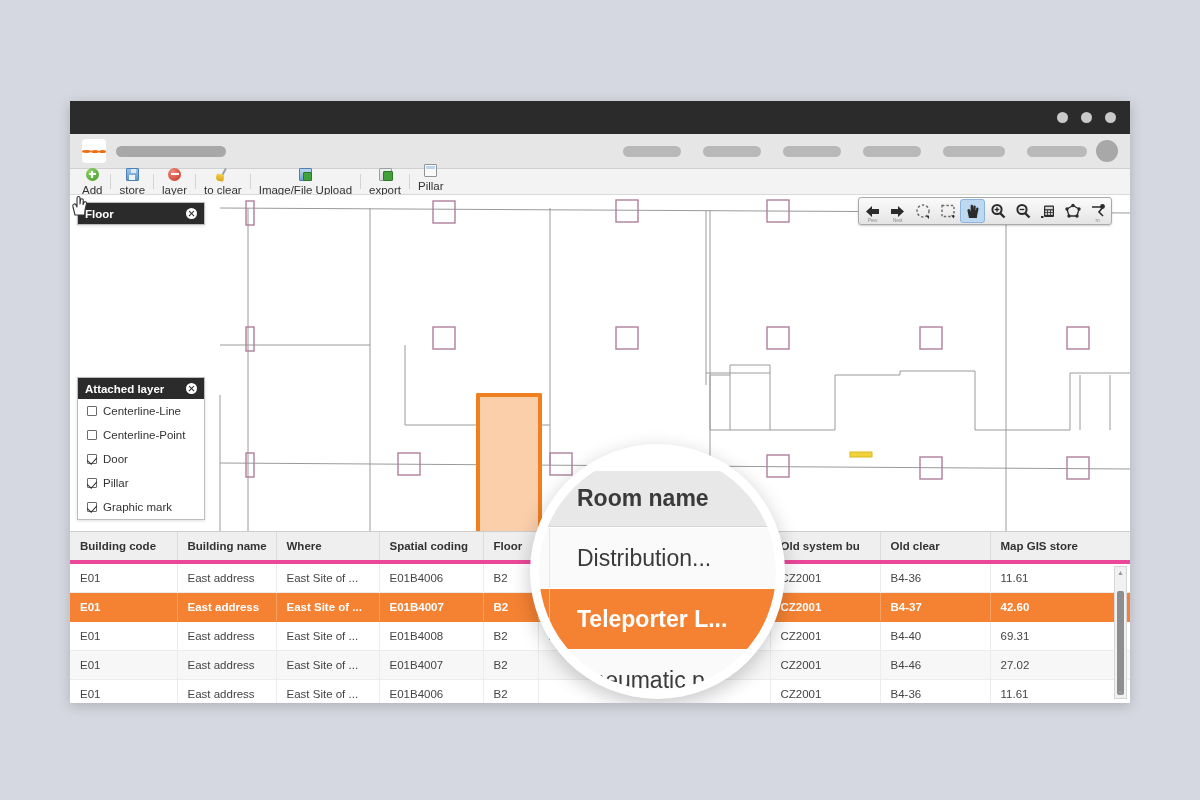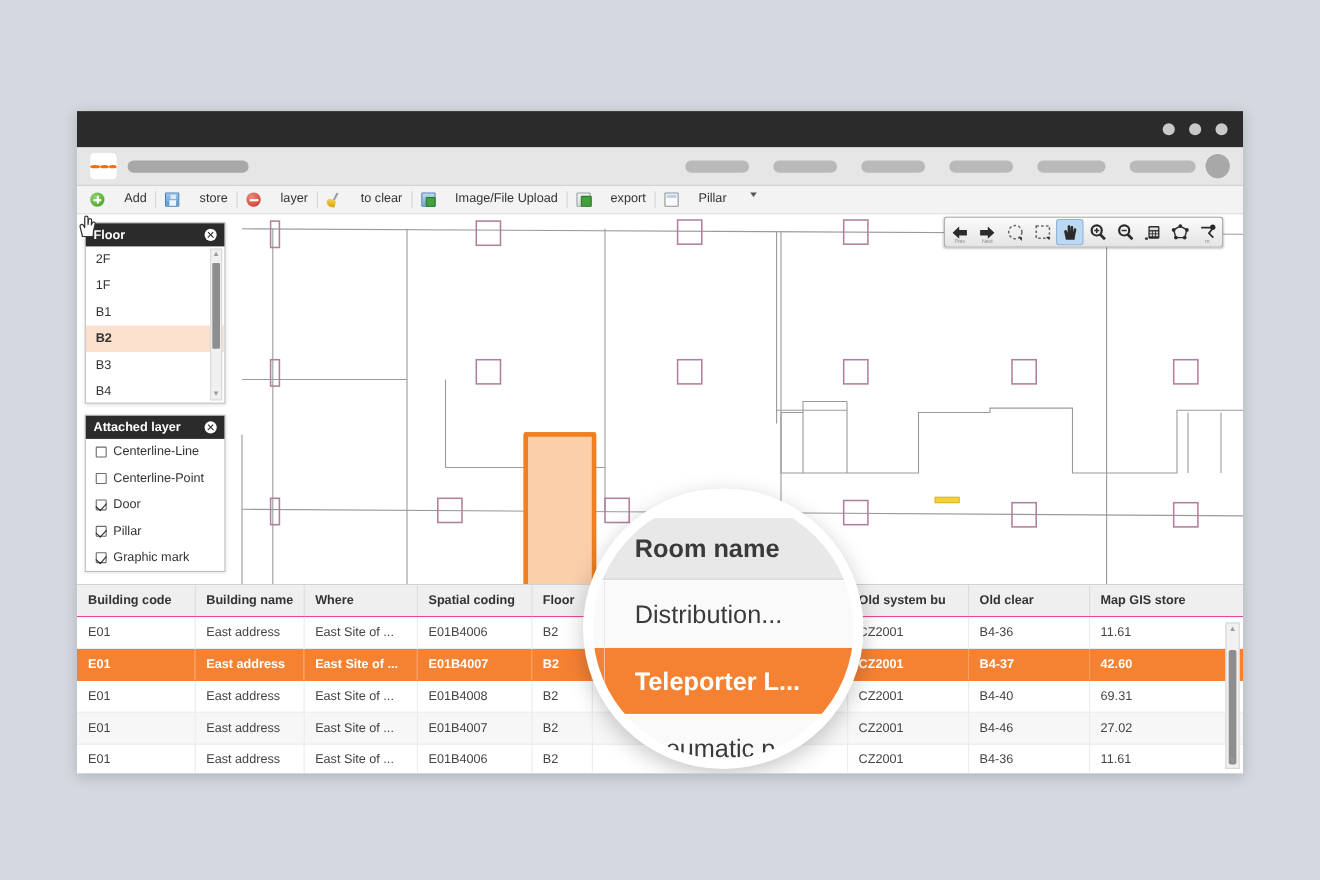--- a/index.html
+++ b/index.html
@@ -31,21 +31,21 @@
   .fav .layer.s2{ width:11px; } .fav .layer.s3{ width:9px; }
   .pill { height:11px; background:#a8a8a8; border-radius:6px; flex:none; }
   .pill.lt { background:#b9b9b9; }
   .spacer { flex:1 1 auto; }
   .avatar-c { width:22px; height:22px; border-radius:50%; background:#a8a8a8; flex:none; margin-left:9px;}
   
   .apptoolbar {
     height:26px; background:#f3f3f3; border-bottom:1px solid #d9d9d9;
     display:flex; align-items:center; padding:0 6px; font-size:11.5px; color:#333;
   }
-  .tb-item { display:flex; align-items:flex-start; gap:18px; padding:2px 6px; cursor:default; white-space:nowrap;}
+  .tb-item { display:flex; align-items:center; gap:3px; padding:2px 6px; cursor:default; white-space:nowrap;flex-direction:column;}
   .tb-sep { width:1px; height:15px; background:#d4d4d4; margin:0 2px; }
   .ic { width:13px; height:13px; flex:none; display:inline-block; position:relative; }
   .ic-add { border-radius:50%; background:radial-gradient(circle at 35% 30%, #8fd36a, #3e9b23); }
   .ic-add:after{ content:""; position:absolute; left:3px; top:5.5px; width:7px; height:2px; background:#fff;}
   .ic-add:before{ content:""; position:absolute; left:5.5px; top:3px; width:2px; height:7px; background:#fff;}
   .ic-save { background:linear-gradient(#9dc3e8,#5a9ad4); border:1px solid #4a80b5; border-radius:1px;}
   .ic-save:after{ content:""; position:absolute; left:2.5px; top:6px; right:2.5px; bottom:0; background:#eef4fa;}
   .ic-save:before{ content:""; position:absolute; left:4px; top:0.5px; width:5px; height:4px; background:#dfe9f3;}
   .ic-del { border-radius:50%; background:radial-gradient(circle at 35% 30%, #ee8b7e, #c7301d); }
   .ic-del:after{ content:""; position:absolute; left:2.5px; top:5.5px; width:8px; height:2px; background:#fff;}
@@ -96,21 +96,21 @@
   }
   .mt-btn { width:25px; height:24px; border-radius:3px; display:flex; align-items:center; justify-content:center; position:relative;}
   .mt-btn.active { background:#bdd9f2; border:1px solid #8cb4dc;}
   .mt-btn svg { display:block; }
   .mt-lbl { position:absolute; bottom:0px; left:0; right:0; text-align:center; font-size:5px; color:#8d8d8d; letter-spacing:-.2px;}
   
   #table-wrap { position:absolute; left:0; top:430px; right:0; bottom:0; background:#fff; border-top:1px solid #ccc; }
   table { border-collapse:collapse; width:1060px; table-layout:fixed; font-size:11.5px; }
   th {
     background:#efefef; color:#333; font-weight:bold; text-align:left;
-    padding:8px 10px; border-right:1px solid #dcdcdc; border-bottom:1px solid #ec4899; white-space:nowrap;
+    padding:8px 10px; border-right:1px solid #dcdcdc; border-bottom:4px solid #ec4899; white-space:nowrap;
   }
   td { padding:8px 10px; color:#444; border-right:1px solid #ececec; border-bottom:1px solid #ececec; white-space:nowrap;}
   tr.alt td { background:#f7f7f7; }
   tr.sel td { background:#f58233; color:#fff; font-weight:bold; border-right-color:#f9a061; border-bottom-color:#f58233;}
   .tbl-vsb { position:absolute; right:3px; top:34px; bottom:4px; width:13px; background:#f1f1f1; border:1px solid #d6d6d6;}
   .tbl-vsb .thumb { position:absolute; left:2px; right:2px; top:24px; height:104px; background:#8e8e8e; border-radius:2px;}
   .tbl-vsb .arw { position:absolute; left:0; right:0; height:11px; text-align:center; font-size:7px; color:#9a9a9a; line-height:11px;}
   
   #magnifier {
     position:absolute; left:460px; top:343px; width:255px; height:255px;
@@ -261,33 +261,20 @@
                L10.5,5 C10.6,3.2 13.4,3.4 13.3,5.2 L13,9.5 L14,7.5
                C14.5,6 17,6.8 16.5,8.5 L15,15 L14.6,20 Z" fill="#fff" stroke="#333" stroke-width="1.1" stroke-linejoin="round"></path>
     </svg>
   </div>
 
   <div class="panel" id="floor-panel">
     <div class="panel-hd">
       <span class="t">Floor</span>
       <span class="closebtn"></span>
     </div>
-    <div class="floor-list">
-      <div class="floor-item">2F</div>
-      <div class="floor-item">1F</div>
-      <div class="floor-item">B1</div>
-      <div class="floor-item sel">B2</div>
-      <div class="floor-item">B3</div>
-      <div class="floor-item">B4</div>
-      <div class="vsb">
-        <div class="arw" style="top:0">▲</div>
-        <div class="thumb" style="top:12px;height:78px"></div>
-        <div class="arw" style="bottom:0">▼</div>
-      </div>
-    </div>
   </div>
 
   <div class="panel" id="layer-panel">
     <div class="panel-hd">
       <span class="t">Attached layer</span>
       <span class="closebtn"></span>
     </div>
     <div>
       <div class="layer-item">
         <span class="cb"></span>

